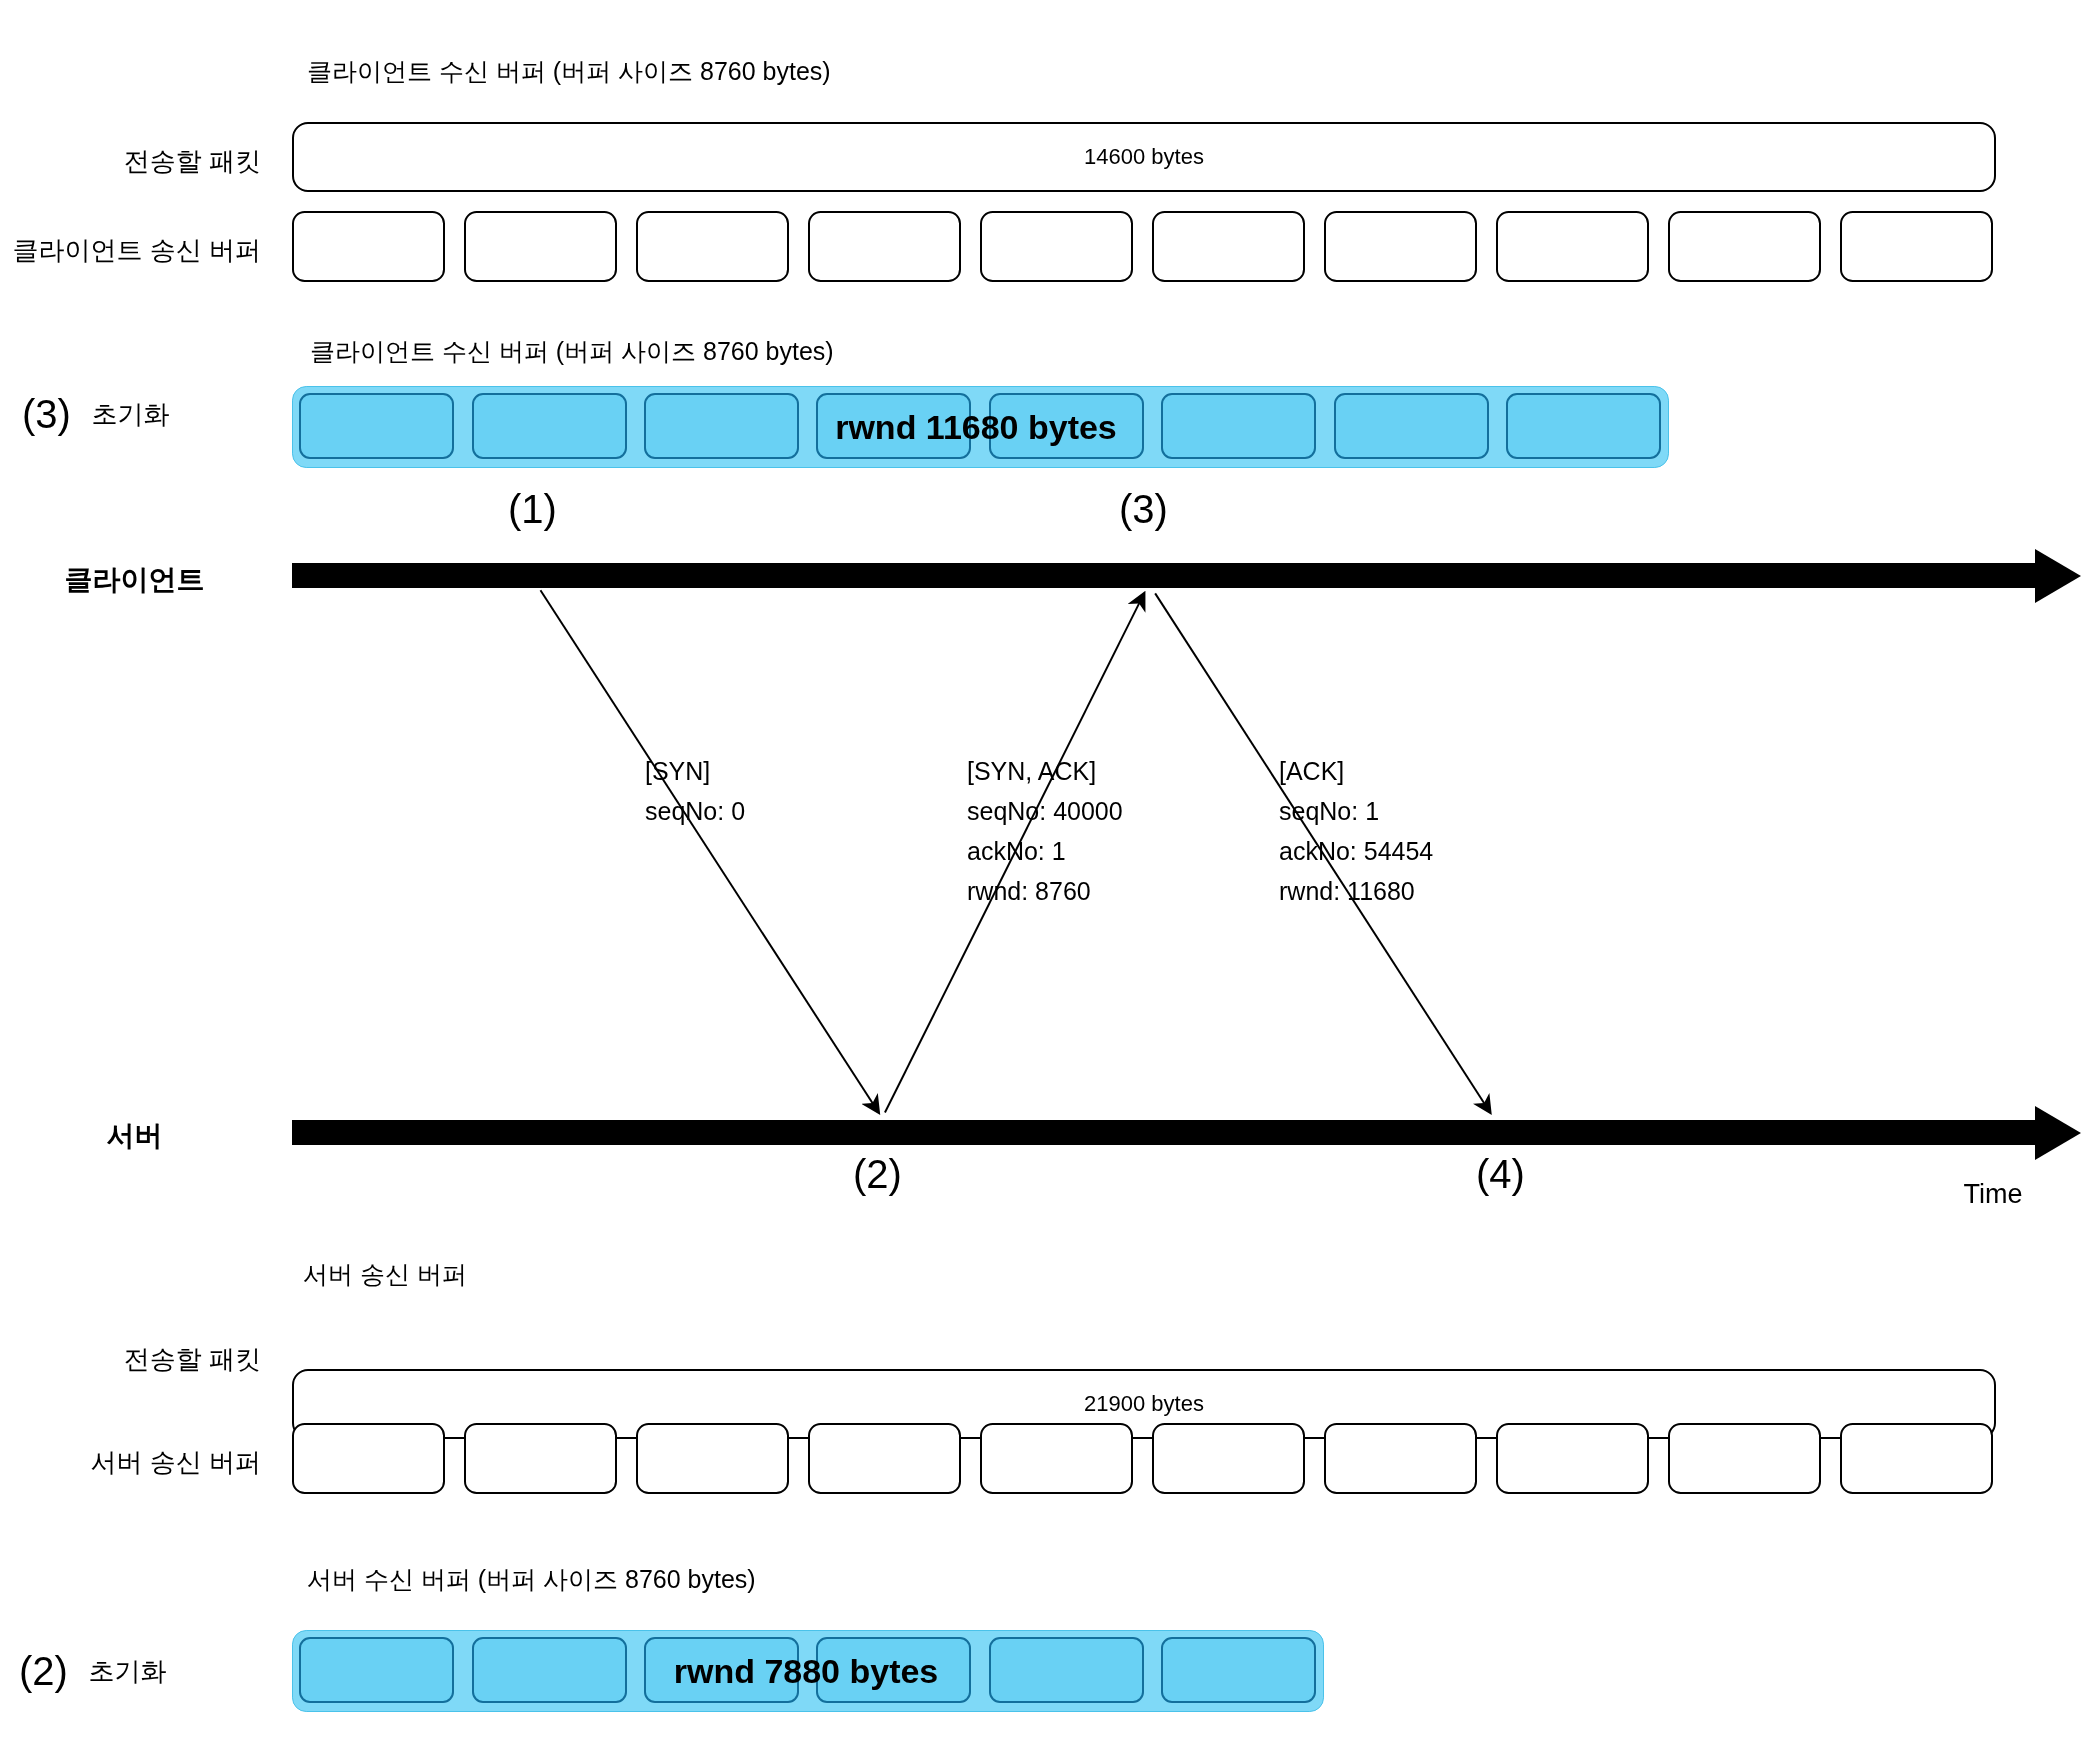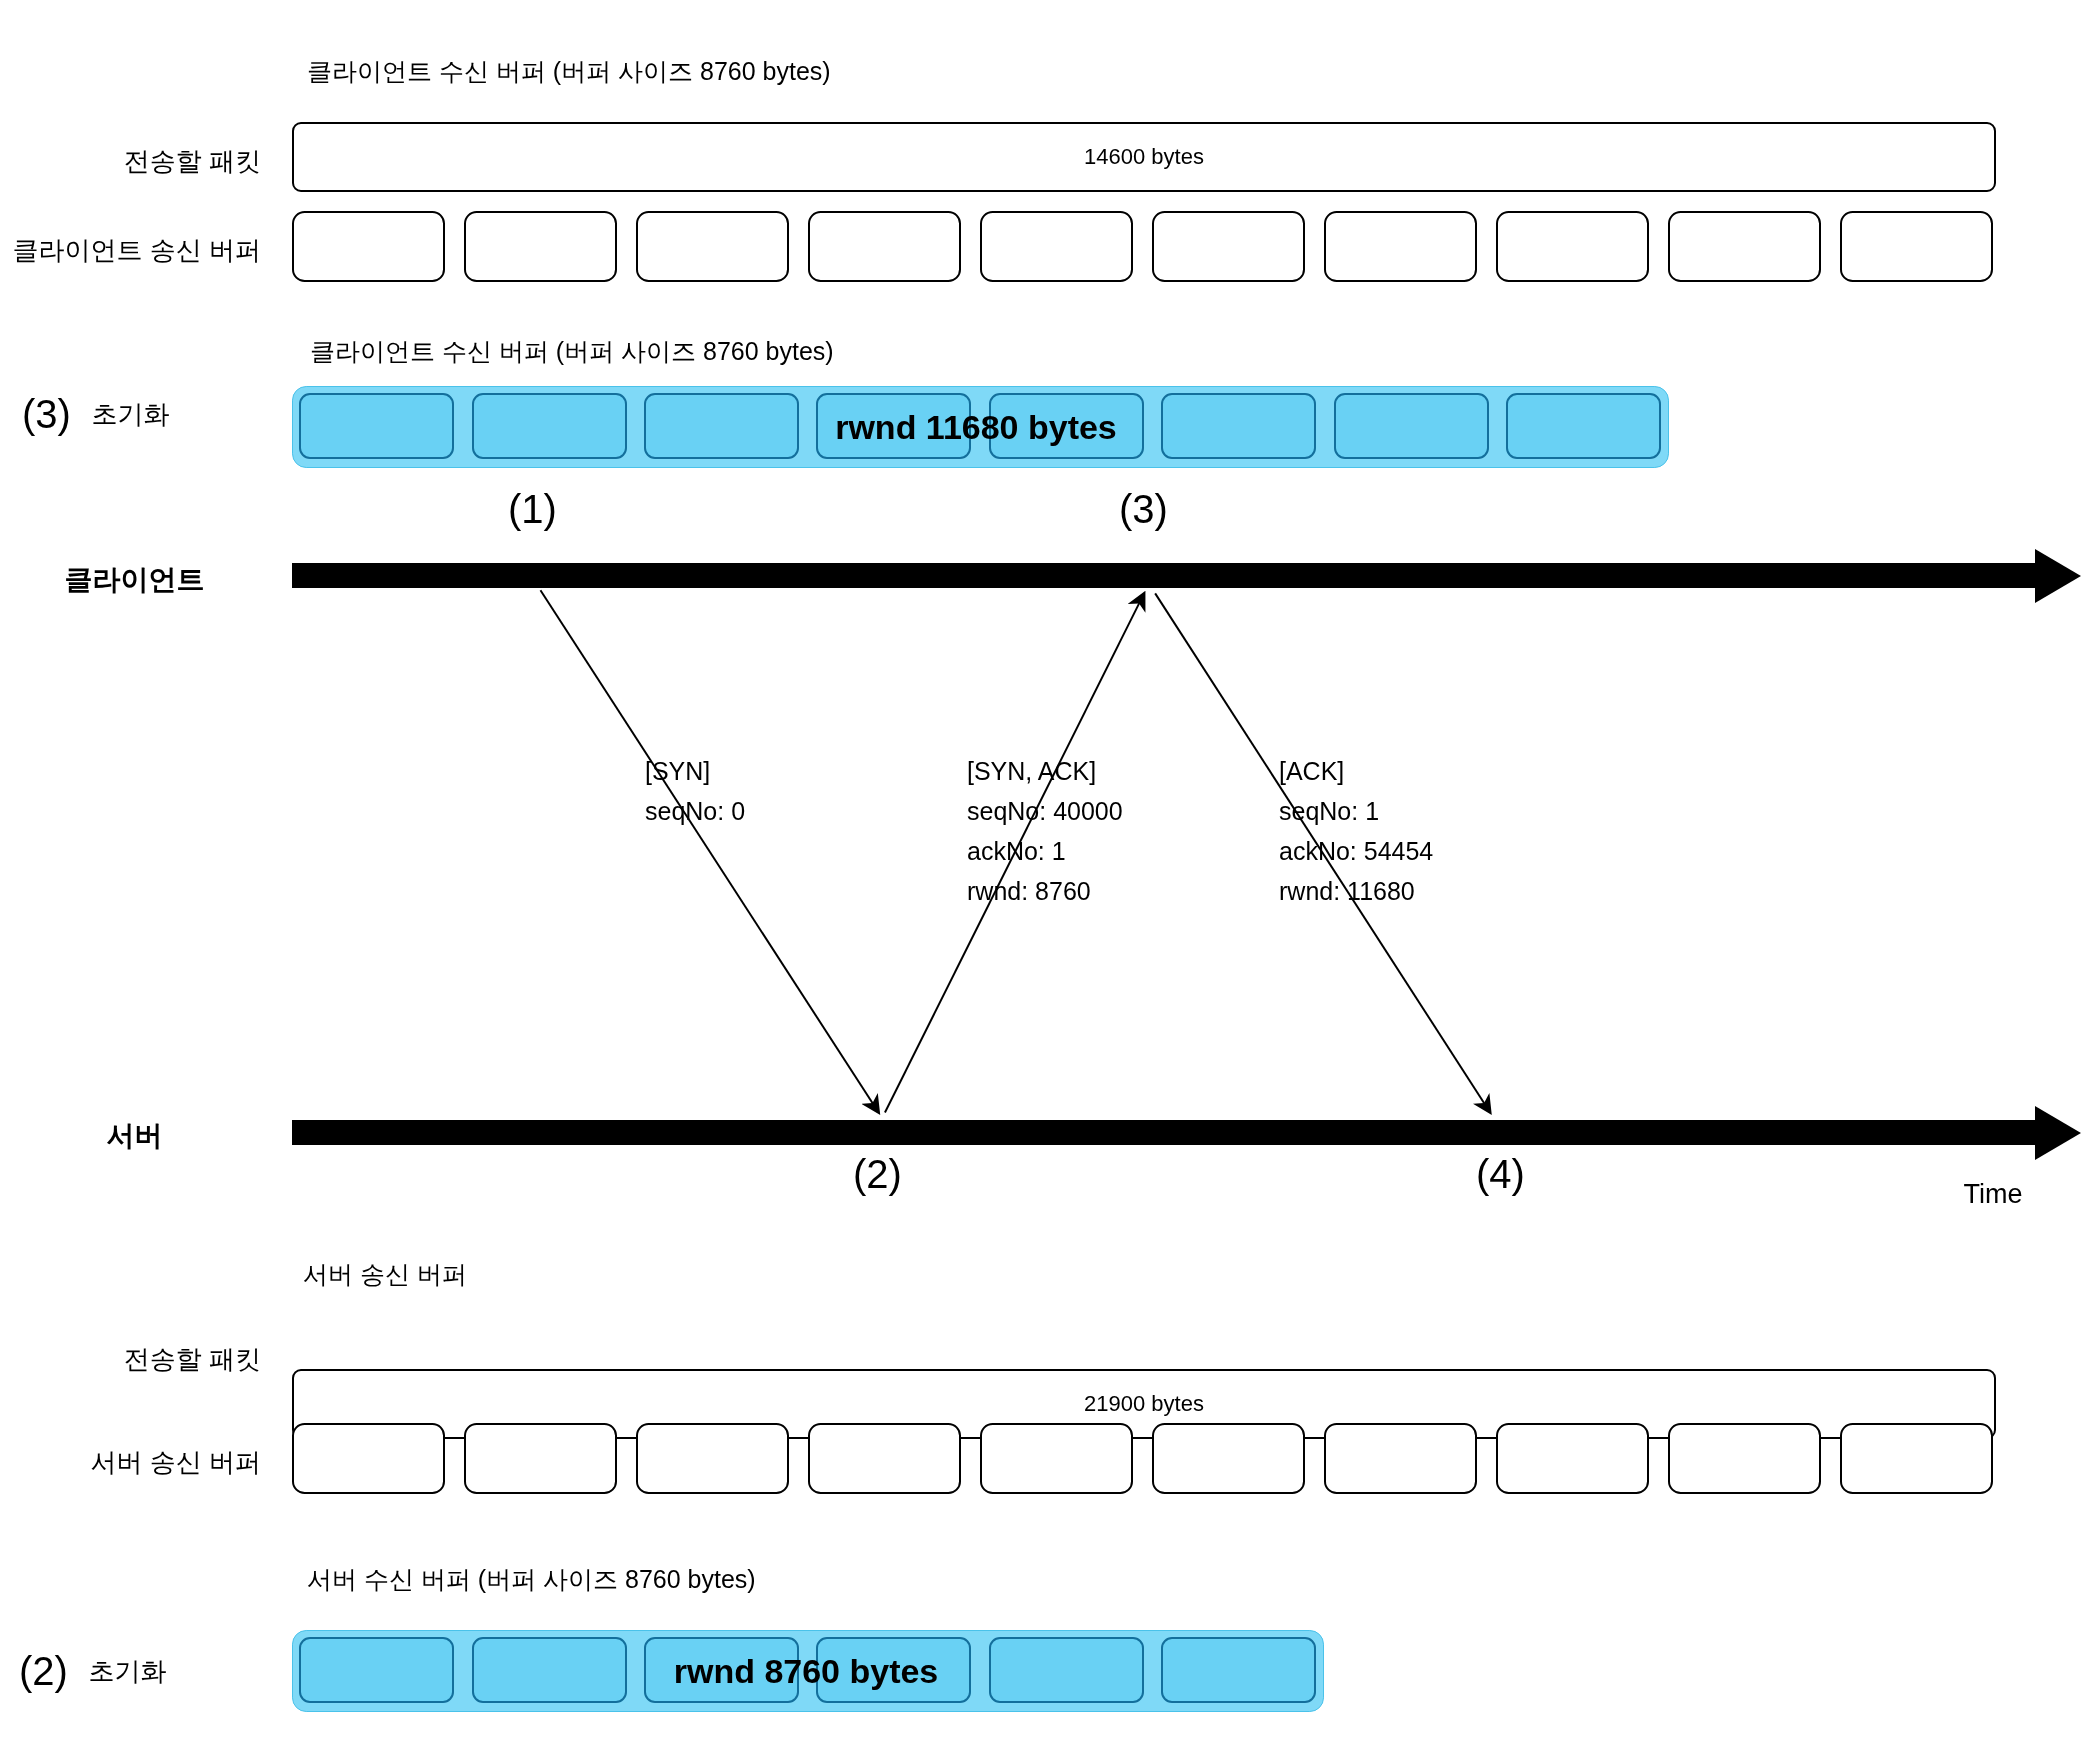--- a/index.html
+++ b/index.html
@@ -5,21 +5,21 @@
   html,body{margin:0;padding:0;background:#fff;}
   #canvas{
     position:relative; width:2097px; height:1743px; background:#ffffff;
     font-family:"Liberation Sans","DejaVu Sans",sans-serif; color:#000; overflow:hidden;
   }
   .hdr{position:absolute; font-size:25px; white-space:nowrap;text-align:center;}
   .leftlabel{position:absolute; left:8px; width:253px; text-align:right; font-size:26px; white-space:nowrap;}
   .lane-label{position:absolute; left:8px; width:253px; text-align:center; font-size:28px; font-weight:bold; white-space:nowrap;}
   .longbox{
     position:absolute; left:292px; width:1704px; height:70px; box-sizing:border-box;
-    border:2.8px solid #000; border-radius:9px; background:#fff;
+    border:2.8px solid #000; border-radius:16px; background:#fff;
     display:flex; align-items:center; justify-content:center; font-size:22px;
   }
   .slot-row{position:absolute; left:292px; display:flex; gap:19px;}
   .slot{
     width:153px; height:71px; box-sizing:border-box; flex:none;
     border:2.8px solid #000; border-radius:12.6px; background:#fff;
   }
   .blue-row{
     position:absolute; box-sizing:border-box; height:82px;
     background:var(--buf-bg,#7fd9f7); border:1.6px solid var(--buf-edge,#4ac2ea);
@@ -162,16 +162,16 @@
     <span class="init-txt">초기화</span>
   </div>
   <div class="blue-row" style="left:292px; top:1630px; width:1032px;">
       <div class="bslot"></div>
       <div class="bslot"></div>
       <div class="bslot"></div>
       <div class="bslot"></div>
       <div class="bslot"></div>
       <div class="bslot"></div>
     </div>
-  <div class="rwnd-text" style="left:624px; top:1630px;">rwnd 8760 bytes</div>
+  <div class="rwnd-text" style="left:624px; top:1630px;">rwnd 7880 bytes</div>
 
 </div>
 
 
 </body></html>

